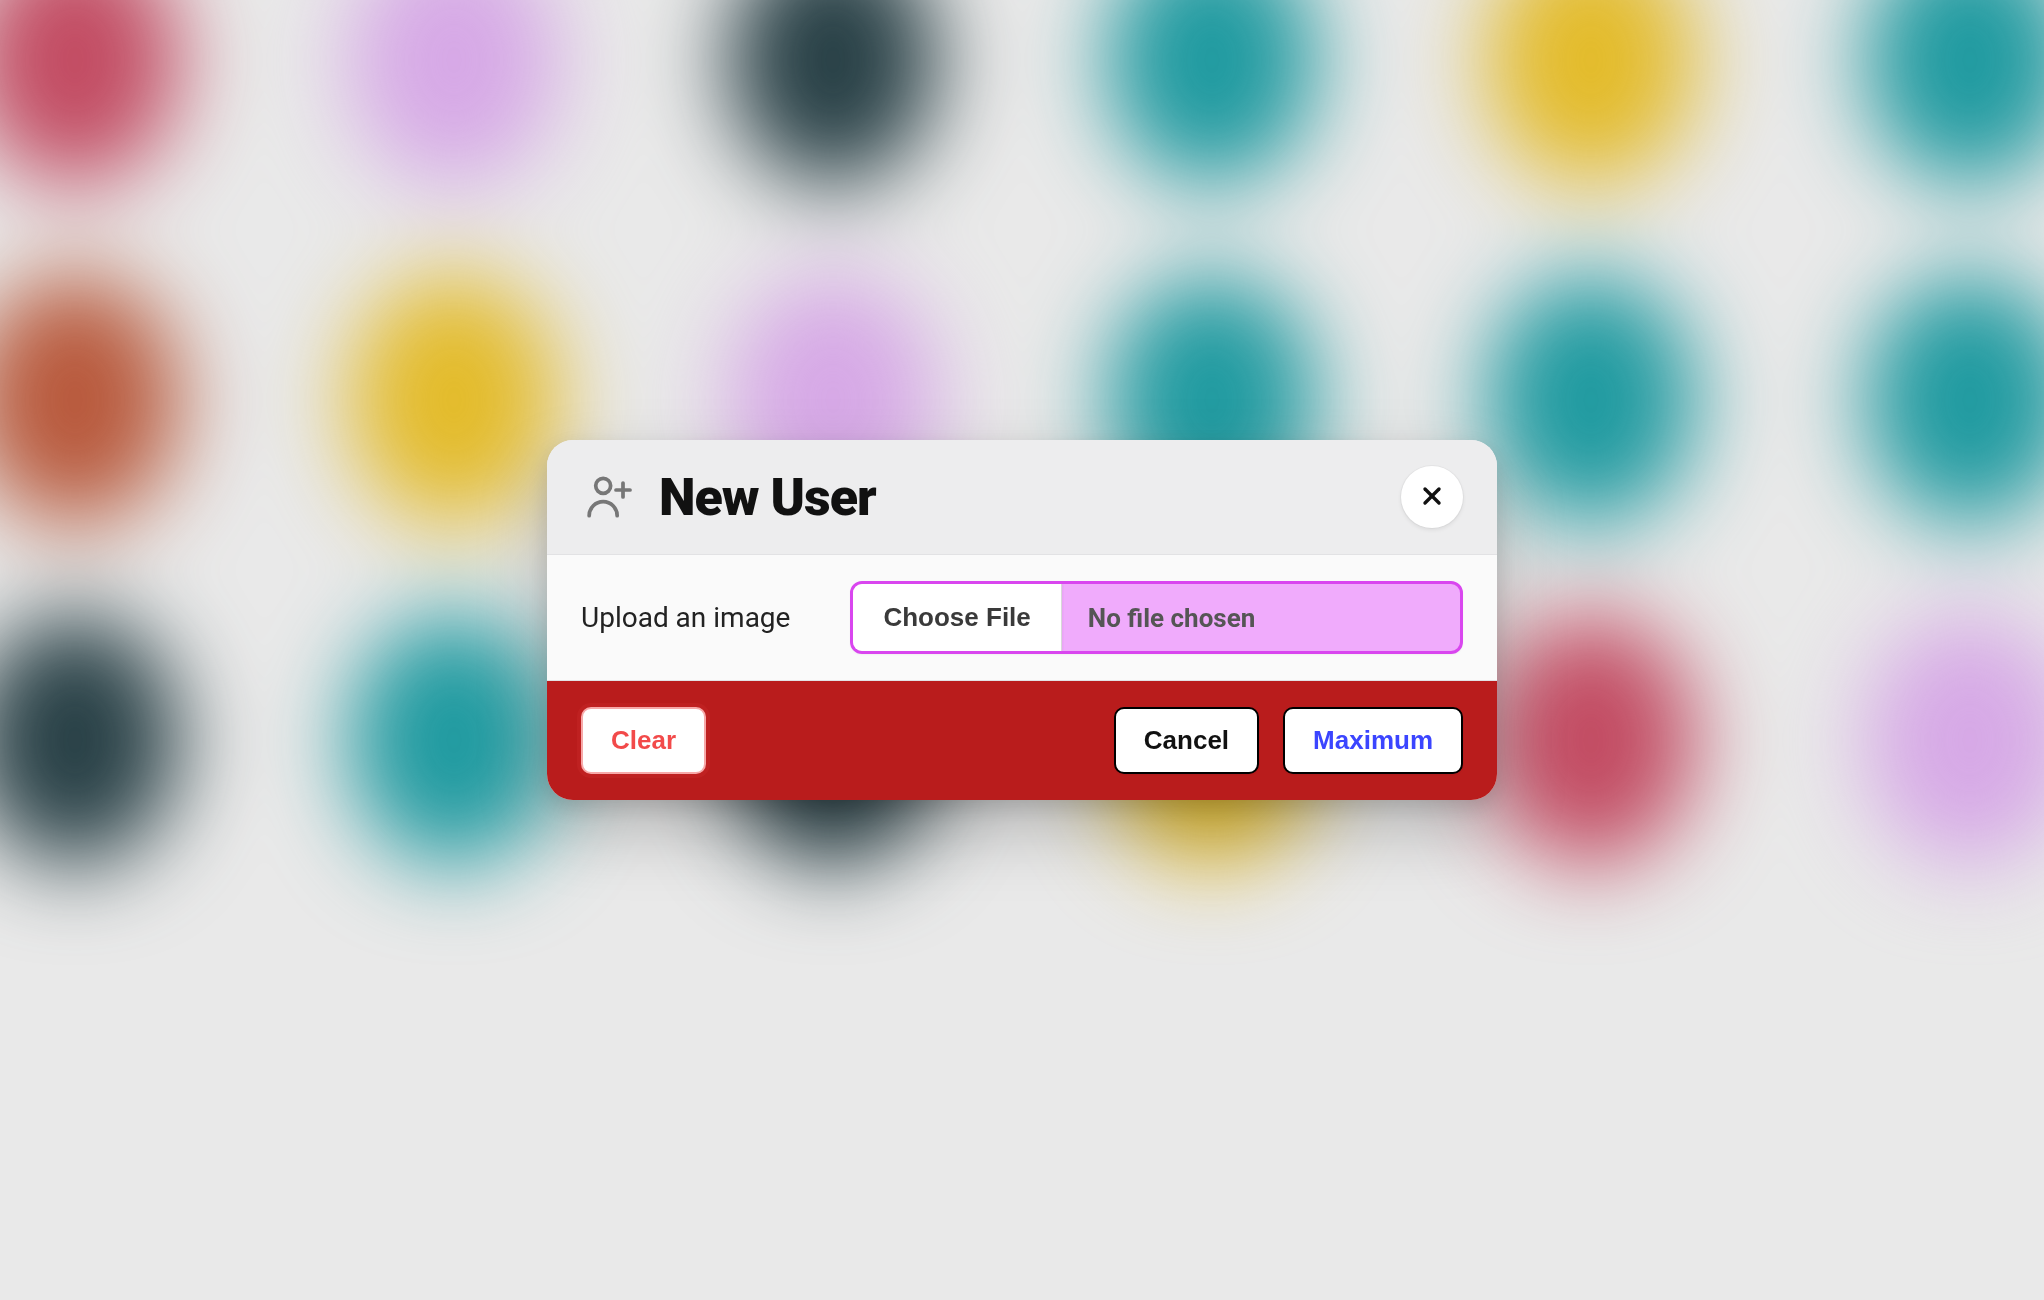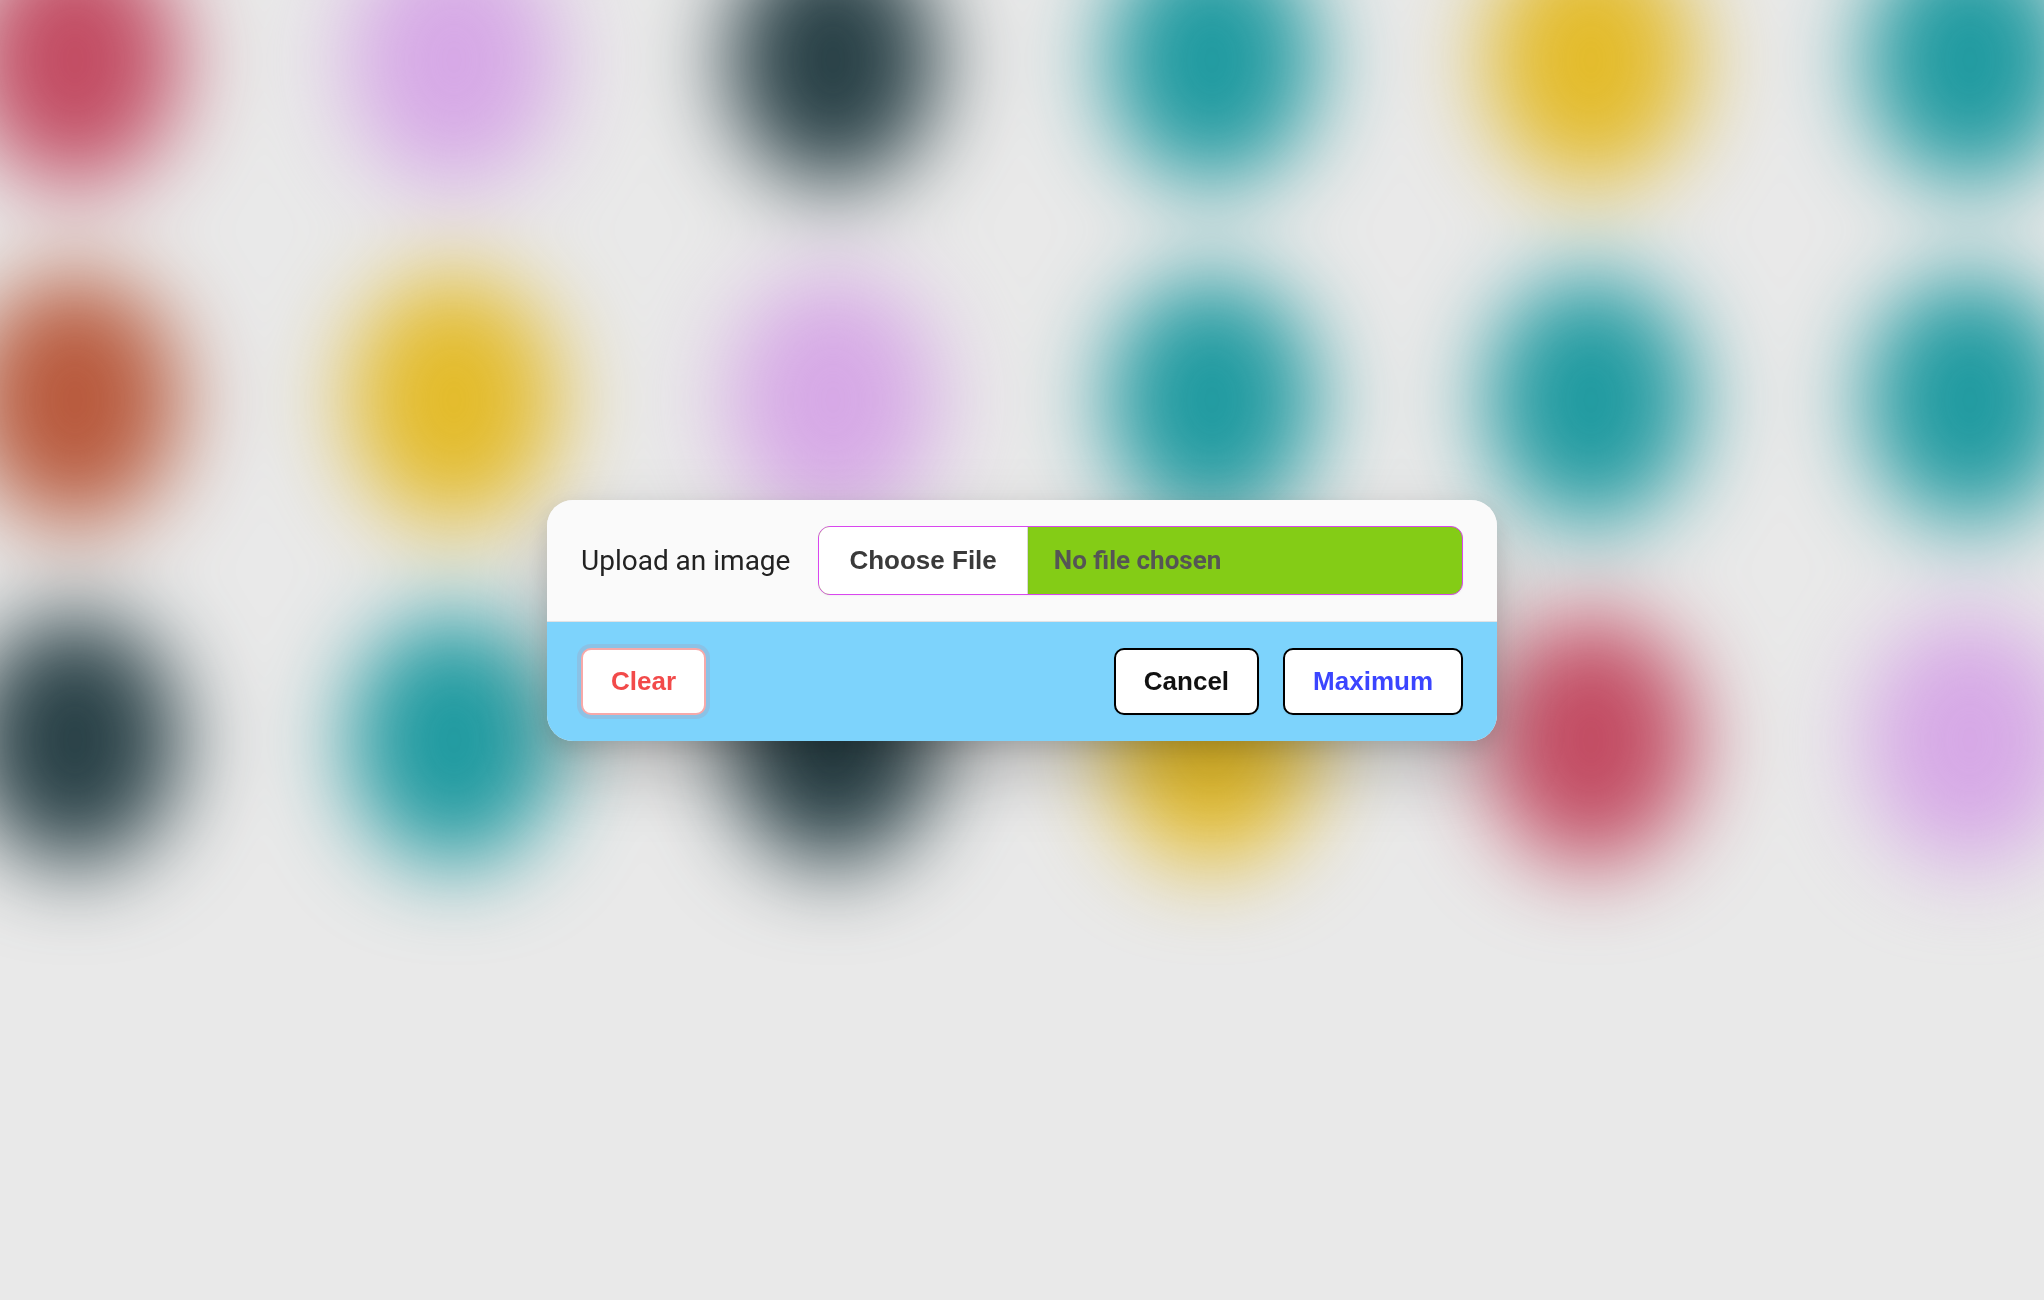--- a/index.html
+++ b/index.html
@@ -95,25 +95,26 @@
     gap: 28px;
     padding: 26px 34px 26px 34px;
   }
   .upload-label {
     font-size: 28px;
     color: #222;
   }
   .file-picker {
     display: flex;
     flex: 1;
-    border: 1px solid #d946ef;
+    border: 3px solid #d946ef;
     border-radius: 12px;
     overflow: hidden;
-    background: #84cc16;
+    background: #f0abfc;
     box-shadow: 0 1px 2px rgba(0,0,0,0.04);
+    margin-left: 32px;
   }
   .choose-btn {
     background: #fff;
     border: none;
     padding: 18px 30px;
     font-size: 26px;
     font-weight: 700;
     color: #3a3a3a;
     cursor: pointer;
     border-right: 1px solid #d8d8d8;
@@ -129,21 +130,21 @@
     font-weight: bold;
   }
   .hint {
     padding: 0 34px 30px 34px;
     font-size: 20px;
     font-weight: 700;
     color: #111;
   }
 
   .modal-footer {
-    background: #7dd3fc;
+    background: #b91c1c;
     padding: 26px 34px;
     display: flex;
     justify-content: space-between;
     align-items: center;
   }
   .footer-right {
     display: flex;
     gap: 24px;
   }
   .btn {
@@ -185,20 +186,41 @@
     <div class="blob" style="background: rgb(31, 154, 160);"></div>
     <div class="blob" style="background: rgb(40, 64, 70);"></div>
     <div class="blob" style="background: rgb(227, 187, 42);"></div>
     <div class="blob" style="background: rgb(194, 75, 98);"></div>
     <div class="blob" style="background: rgb(214, 168, 230);"></div>
   </div>
 
 <div class="overlay">
   <div class="modal">
 
+    <div class="modal-header">
+      <div class="modal-header-left">
+        <span class="header-icon">
+          <svg width="56" height="56" viewBox="0 0 24 24" fill="none" stroke="#777" stroke-width="1.6" stroke-linecap="round" stroke-linejoin="round">
+            <circle cx="9.5" cy="7.2" r="3.2"></circle>
+            <path d="M3.5 20c0-3.3 2.7-6 6-6s6 2.7 6 6"></path>
+            <line x1="18" y1="6" x2="18" y2="12"></line>
+            <line x1="15" y1="9" x2="21" y2="9"></line>
+          </svg>
+        </span>
+        <h1 class="modal-title">New User</h1>
+      </div>
+      <button class="close-btn" aria-label="Close">
+        <span>
+          <svg viewBox="0 0 24 24" fill="none" stroke="#111" stroke-width="3.4" stroke-linecap="round">
+            <line x1="5" y1="5" x2="19" y2="19"></line>
+            <line x1="19" y1="5" x2="5" y2="19"></line>
+          </svg>
+        </span>
+      </button>
+    </div>
 
     <div class="modal-body">
       <div class="upload-row">
         <span class="upload-label">Upload an image</span>
         <div class="file-picker">
           <button class="choose-btn">Choose File</button>
           <div class="file-status">No file chosen</div>
         </div>
       </div>
     </div>

